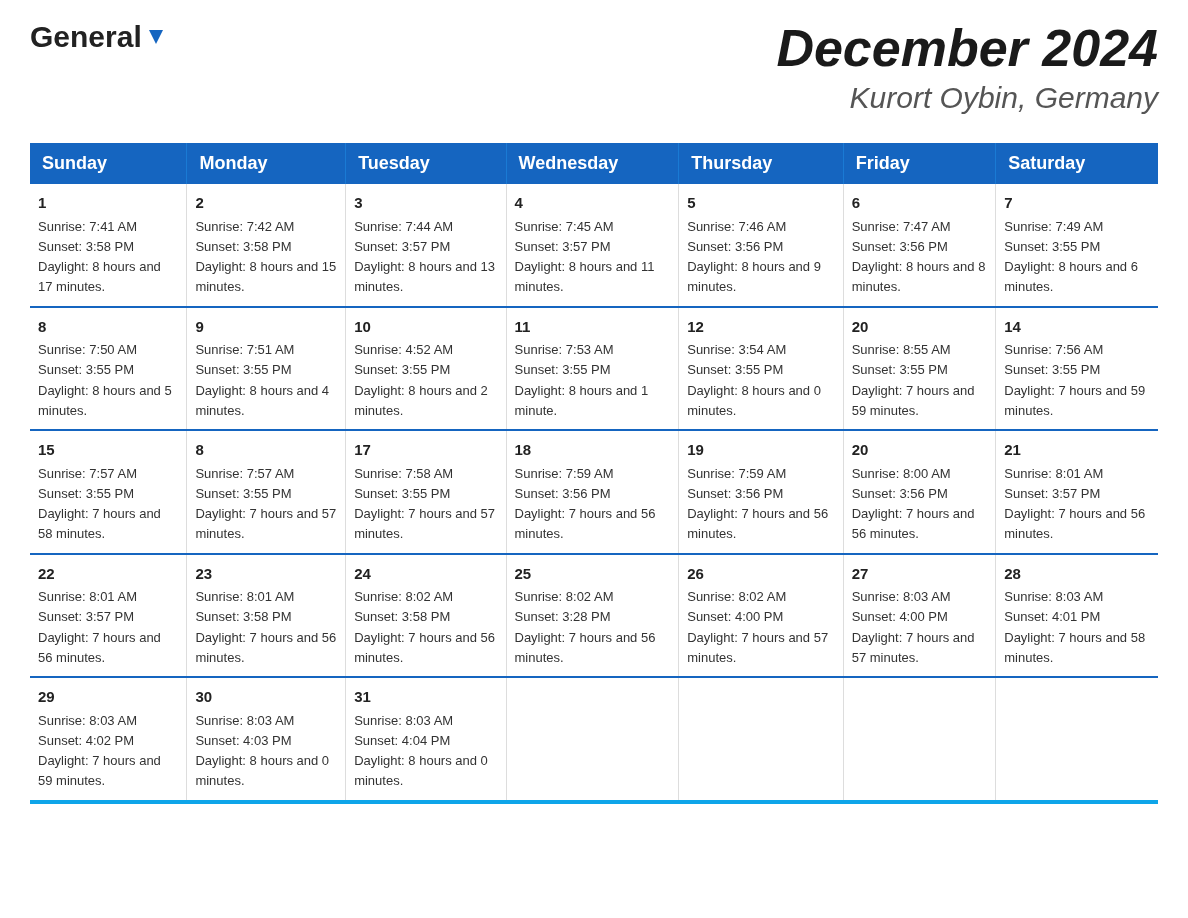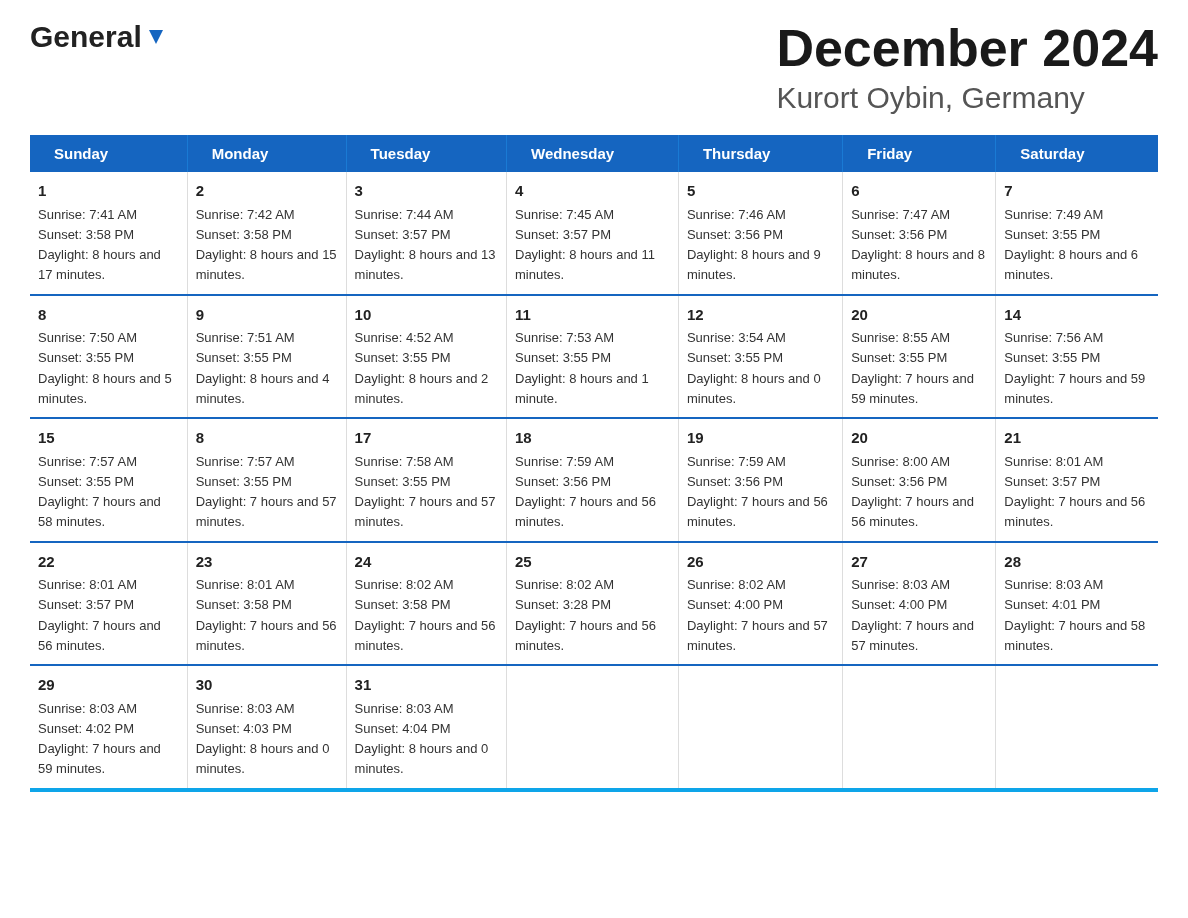--- a/index.html
+++ b/index.html
@@ -7,46 +7,48 @@
       font-family: Arial, sans-serif;
       background: #fff;
       padding: 20px 30px;
       width: 1188px;
       min-height: 918px;
     }
     .header-area {
       display: flex;
       justify-content: space-between;
       align-items: flex-start;
-      margin-bottom: 20px;
+      margin-bottom: 28px;
     }
     .title-area {
+      text-align: right;
+      font-style: italic;
     }
     .main-title {
       font-size: 52px;
       font-weight: bold;
       color: #1a1a1a;
       line-height: 1.1;
     }
     .subtitle {
       font-size: 30px;
       color: #555;
       margin-top: 4px;
     }
     table {
       width: 100%;
       border-collapse: collapse;
       font-size: 13.5px;
     }
     thead tr th {
       background: #1565c0;
       color: #fff;
-      padding: 10px 24px;
+      padding: 10px 12px;
       text-align: left;
-      font-size: 15px;
+      font-size: 18px;
       font-weight: 600;
       border-right: 1px solid #1a7ad4;
     }
     thead tr th:last-child { border-right: none; }
     tbody tr {
       border-bottom: 2px solid #1565c0;
     }
     tbody tr td {
       padding: 8px 8px;
       vertical-align: top;

